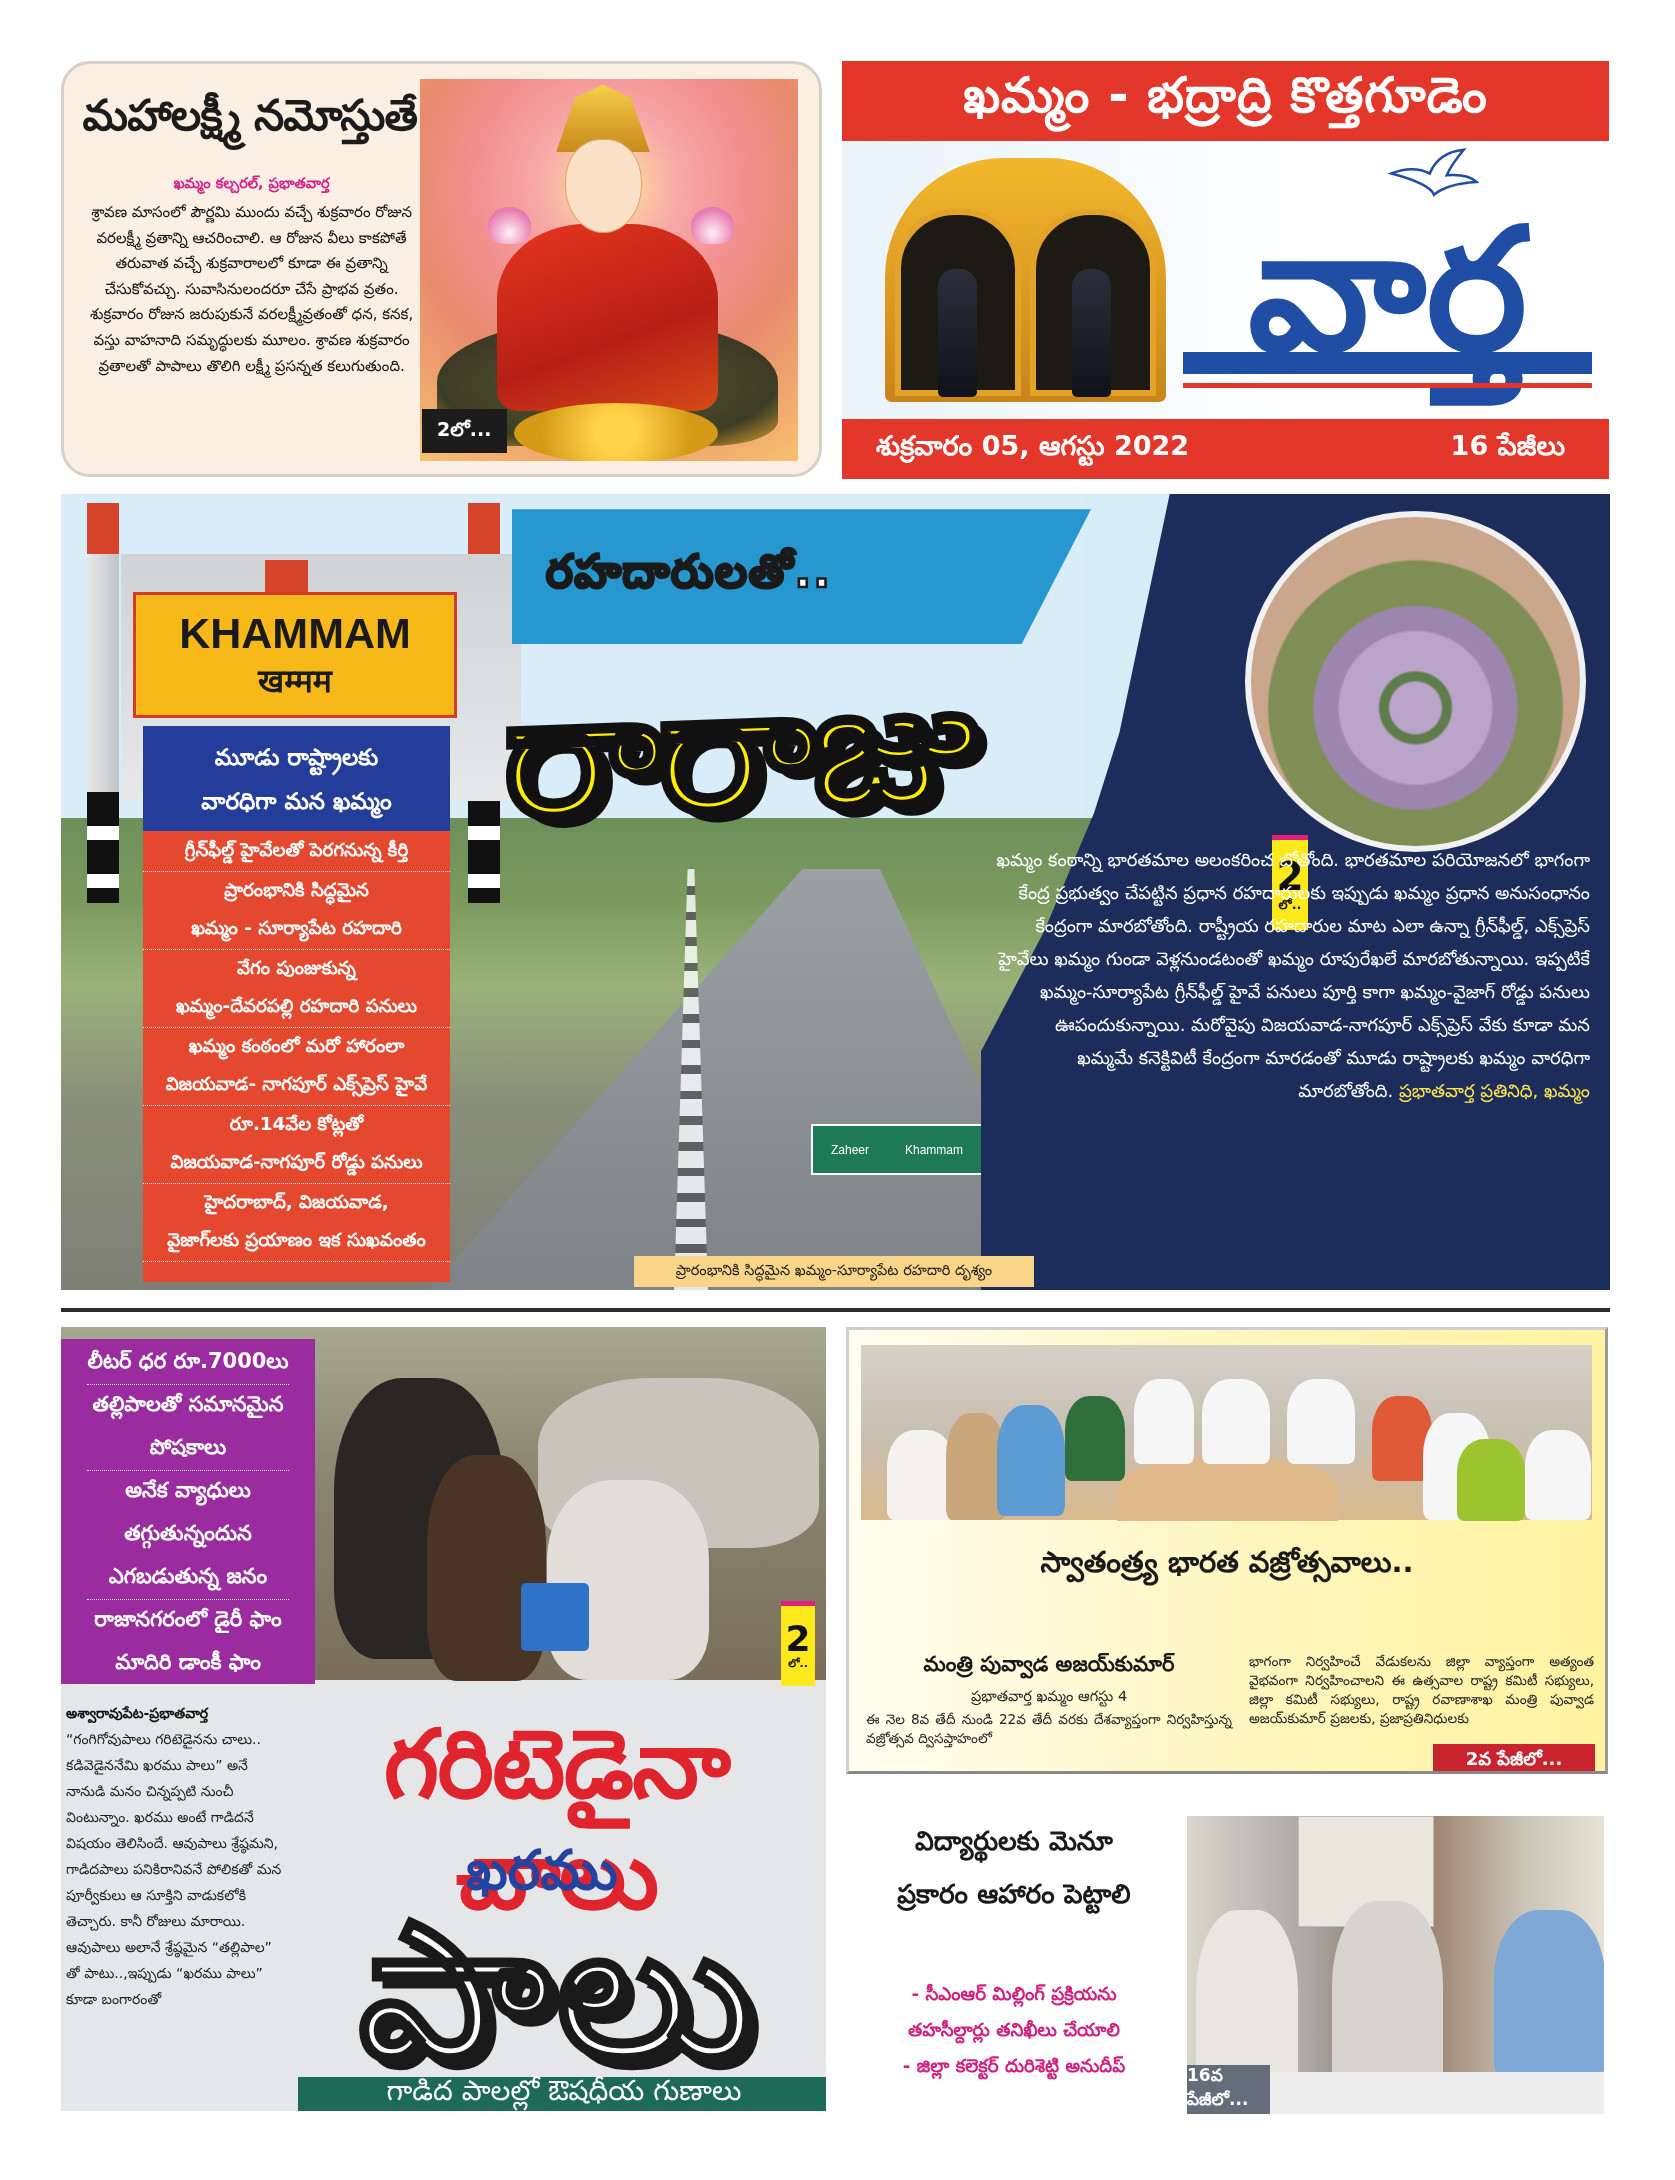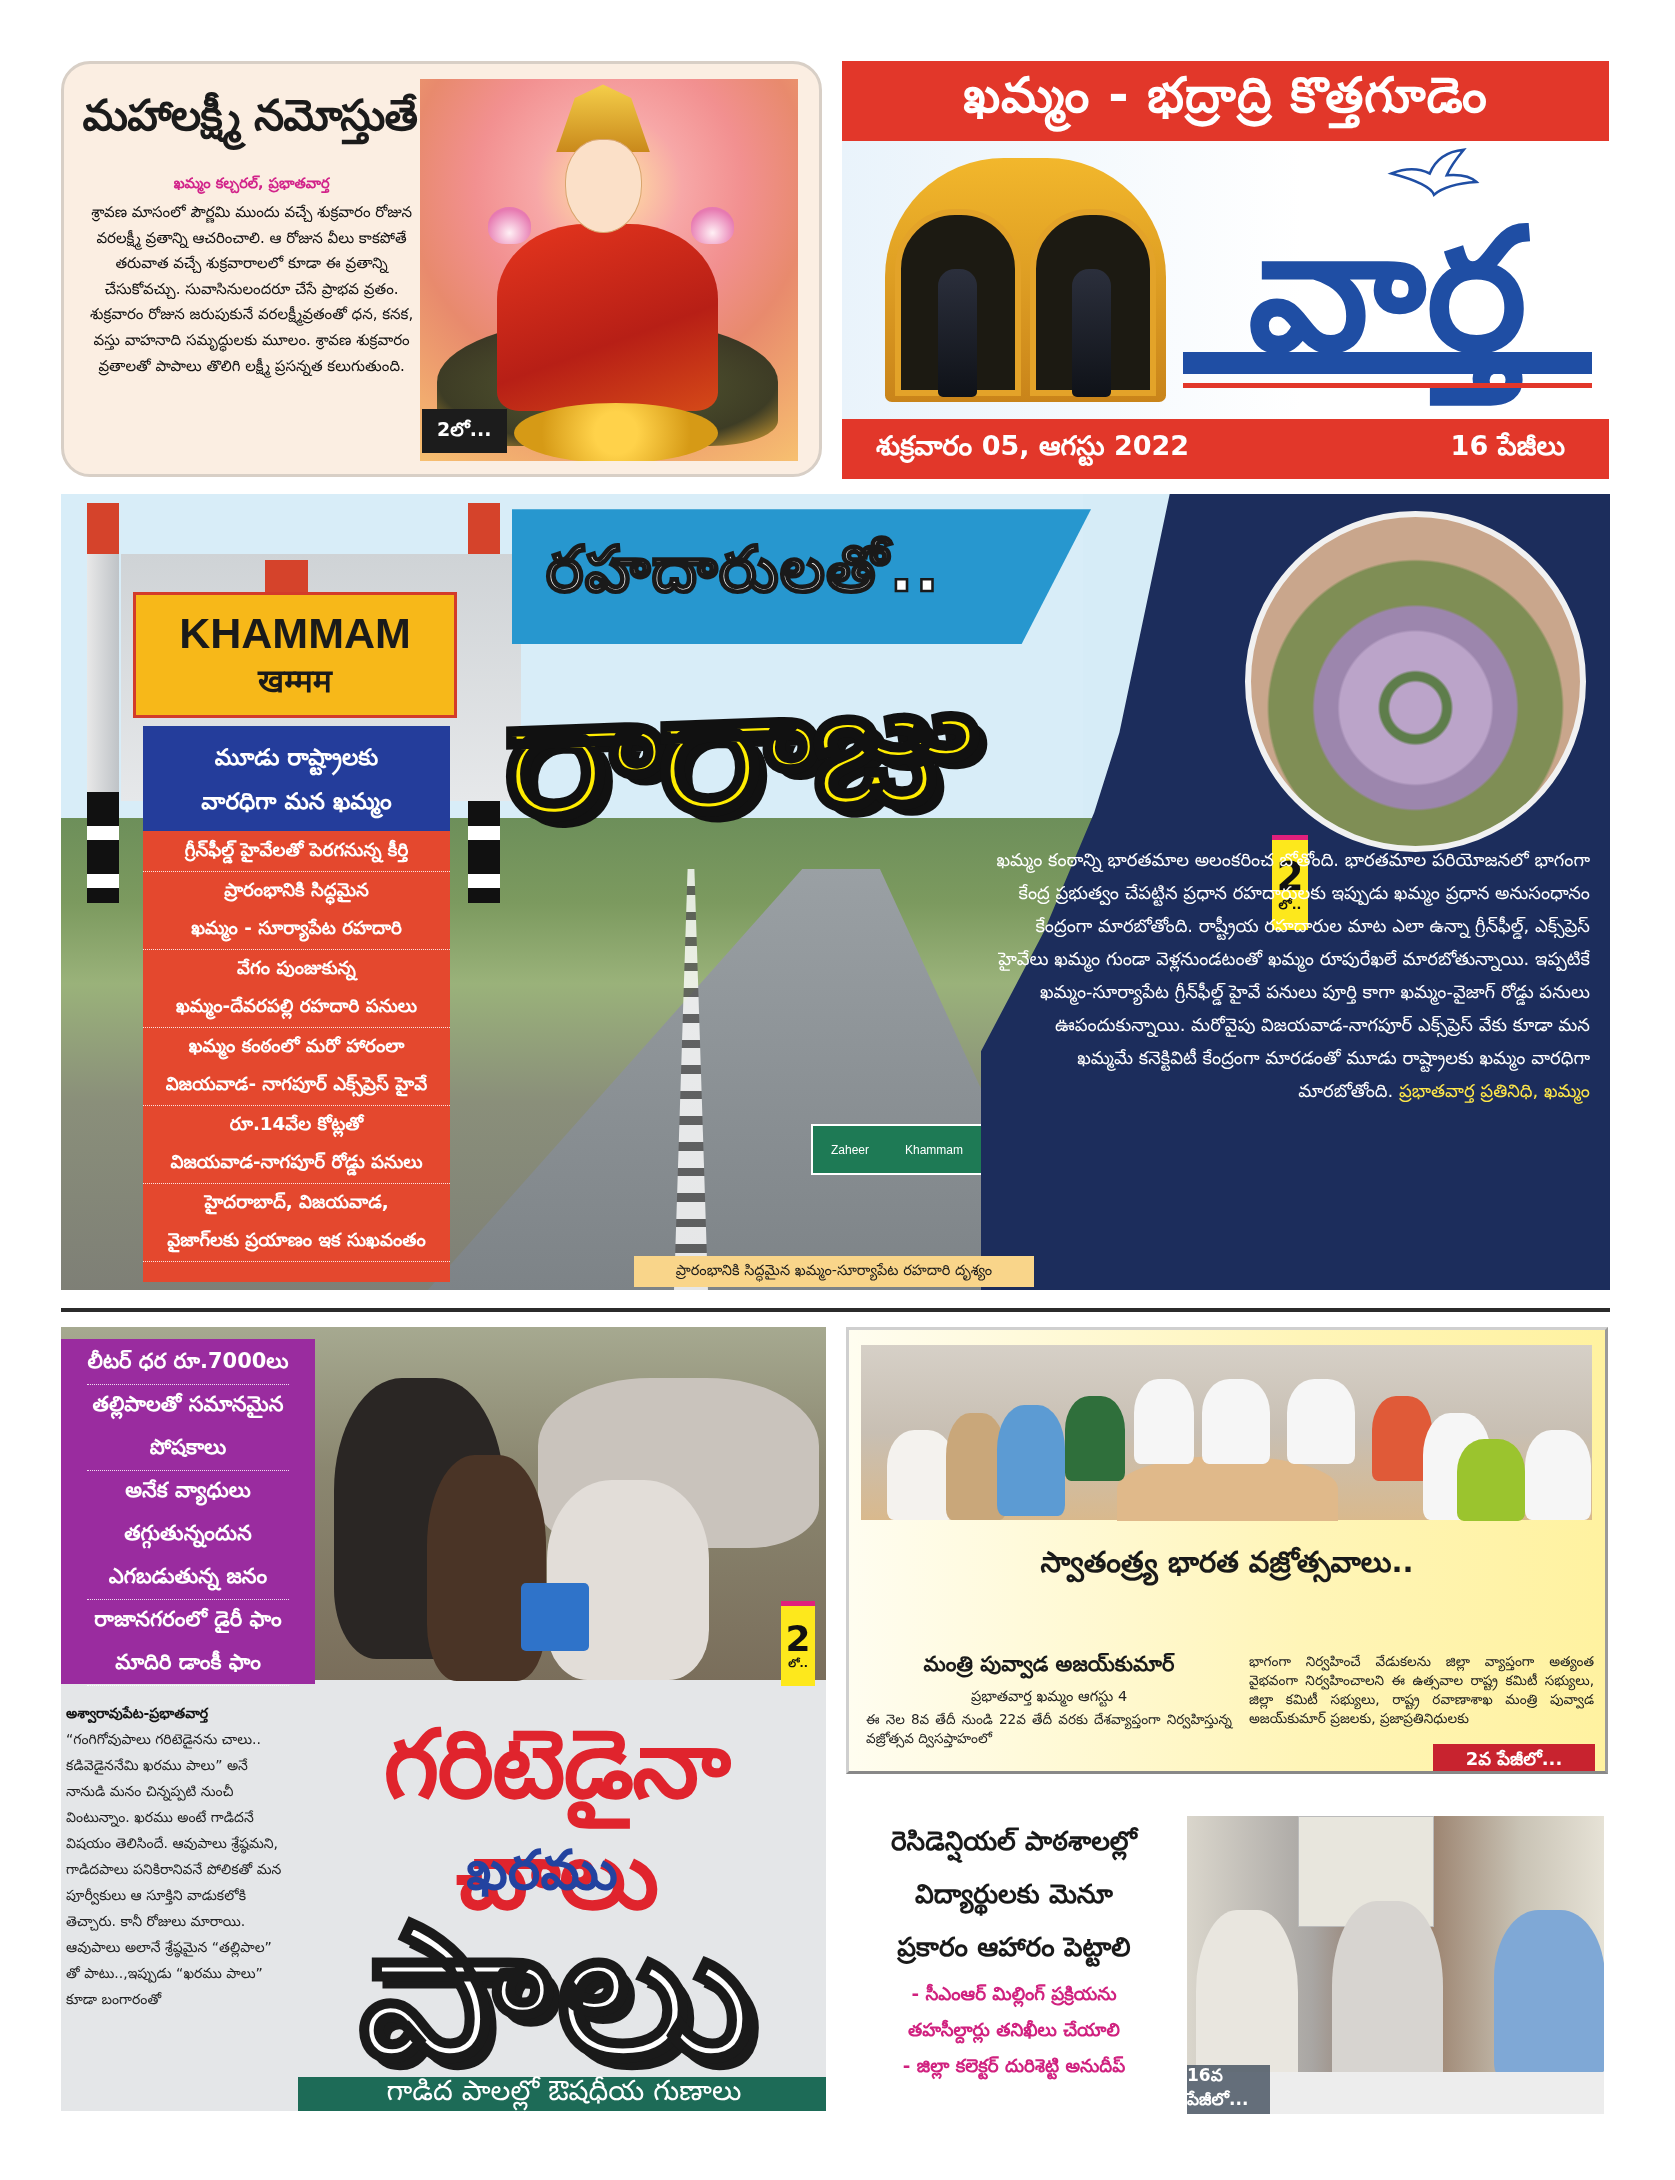--- a/index.html
+++ b/index.html
@@ -49,21 +49,21 @@
   #khammam-plate { left: 72px; top: 98px; width: 324px; height: 126px; background: #f7b819; border: 3.4px solid #d33b2a; display: flex; flex-direction: column; align-items: center; justify-content: center; }
   #khammam-en { font-family: "Liberation Sans", sans-serif; font-weight: bold; font-size: 43px; color: #1a1a1a; }
   #khammam-hi { font-weight: bold; font-size: 32px; color: #1a1a1a; }
   .gate-stripes { width: 32px; height: 111px; background: repeating-linear-gradient(180deg, #111 0 34px, #fff 34px 48px); }
 
   #blue-box { left: 82px; top: 232px; width: 307px; height: 106px; background: #243d9b; color: #fff; font-weight: bold; font-size: 23px; display: flex; flex-direction: column; justify-content: center; align-items: center; line-height: 44px; }
   #red-box { left: 82px; top: 337px; width: 307px; height: 451px; background: #e4482e; color: #fff; font-size: 18.3px; font-weight: bold; padding-top: 2px; }
   .red-line { height: 39px; display: flex; align-items: center; justify-content: center; white-space: nowrap; }
   .red-line.sep { border-bottom: 1.7px dotted rgba(255,255,255,.85); }
 
-  #sub-headline { left: 451px; top: 15.3px; width: 579px; height: 135px; background: #2797cf; clip-path: polygon(0 0, 100% 0, 88% 100%, 0 100%); color: #fff; font-size: 63px; font-weight: bold; display: flex; align-items: center; padding-left: 34px; -webkit-text-stroke: 2.6px #1a1a1a; letter-spacing: 1.7px; }
+  #sub-headline { left: 451px; top: 15.3px; width: 579px; height: 135px; background: #2797cf; clip-path: polygon(0 0, 100% 0, 88% 100%, 0 100%); color: #fff; font-size: 45px; font-weight: bold; display: flex; align-items: center; padding-left: 34px; -webkit-text-stroke: 2.6px #1a1a1a; letter-spacing: 1.7px; }
   #main-headline { left: 443px; top: 153px; width: 733px; height: 196px; color: #ffec00; font-size: 170px; font-weight: bold; line-height: 196px; -webkit-text-stroke: 5.1px #111; text-shadow: 10.2px 8.5px 0 #111; letter-spacing: -5.1px; transform: skewY(-2deg); }
 
   #navy-panel { left: 920px; top: 0; width: 629px; height: 796px; background: #1c2d5c; clip-path: polygon(30% 0, 100% 0, 100% 100%, 0 100%, 0 70%, 10% 55%, 18% 40%, 22% 30%); }
   #aerial-circle { left: 1184px; top: 17px; width: 341px; height: 341px; border-radius: 50%; background: radial-gradient(circle at 50% 58%, #bba4c9 0 10%, #5e7d4b 11% 14%, #bba4c9 15% 30%, #9c86ad 31% 40%, #7f8e55 41% 58%, #c9a68c 59% 80%, #a794b4 81%); border: 6.8px solid #f1f1f1; }
   #lead-continue { left: 1211px; top: 341px; width: 36px; height: 95px; background: #fde81c; border-top: 5.1px solid #e0207c; color: #111; font-weight: bold; display: flex; flex-direction: column; align-items: center; justify-content: center; }
   #lead-continue .num { font-size: 39px; line-height: 41px; }
   #lead-continue .sfx { font-size: 12.8px; }
   #lead-article { left: 933px; top: 349px; width: 596px; color: #fff; font-size: 18px; line-height: 33px; text-align: right; }
   #lead-article .credit { color: #ffe84a; }
   #lead-caption { left: 545px; top: 762px; width: 400px; height: 31px; background: #f9d58a; color: #1a1a1a; font-size: 14.5px; display: flex; align-items: center; justify-content: center; margin-left: 28px; }
@@ -255,21 +255,20 @@
   <div id="meeting-kicker" class="abs">స్వాతంత్ర్య భారత వజ్రోత్సవాలు..</div>
   <div id="meeting-byname" class="abs">మంత్రి పువ్వాడ అజయ్‌కుమార్</div>
   <div id="meeting-dateline" class="abs">ప్రభాతవార్త ఖమ్మం ఆగస్టు 4</div>
   <div id="meeting-col1" class="abs">ఈ నెల 8వ తేదీ నుండి 22వ తేదీ వరకు దేశవ్యాప్తంగా నిర్వహిస్తున్న వజ్రోత్సవ ద్విసప్తాహంలో</div>
   <div id="meeting-col2" class="abs">భాగంగా నిర్వహించే వేడుకలను జిల్లా వ్యాప్తంగా అత్యంత వైభవంగా నిర్వహించాలని ఈ ఉత్సవాల రాష్ట్ర కమిటీ సభ్యులు, జిల్లా కమిటీ సభ్యులు, రాష్ట్ర రవాణాశాఖ మంత్రి పువ్వాడ అజయ్‌కుమార్ ప్రజలకు, ప్రజాప్రతినిధులకు</div>
   <div id="meeting-continue" class="abs">2వ పేజీలో...</div>
 </div>
 
 <div id="school" class="abs">
   <div id="school-headline" class="abs">
-    <div>రెసిడెన్షియల్ పాఠశాలల్లో</div>
     <div>విద్యార్థులకు మెనూ</div>
     <div>ప్రకారం ఆహారం పెట్టాలి</div>
   </div>
   <div id="school-sub" class="abs">
     <div>- సీఎంఆర్ మిల్లింగ్ ప్రక్రియను</div>
     <div>తహసీల్దార్లు తనిఖీలు చేయాలి</div>
     <div>- జిల్లా కలెక్టర్ దురిశెట్టి అనుదీప్</div>
   </div>
   <div id="school-photo" class="abs">
     <div class="abs" style="left:111px;top:0;width:136px;height:111px;background:#e8e6dd;border:1.7px solid #bbb"></div>

